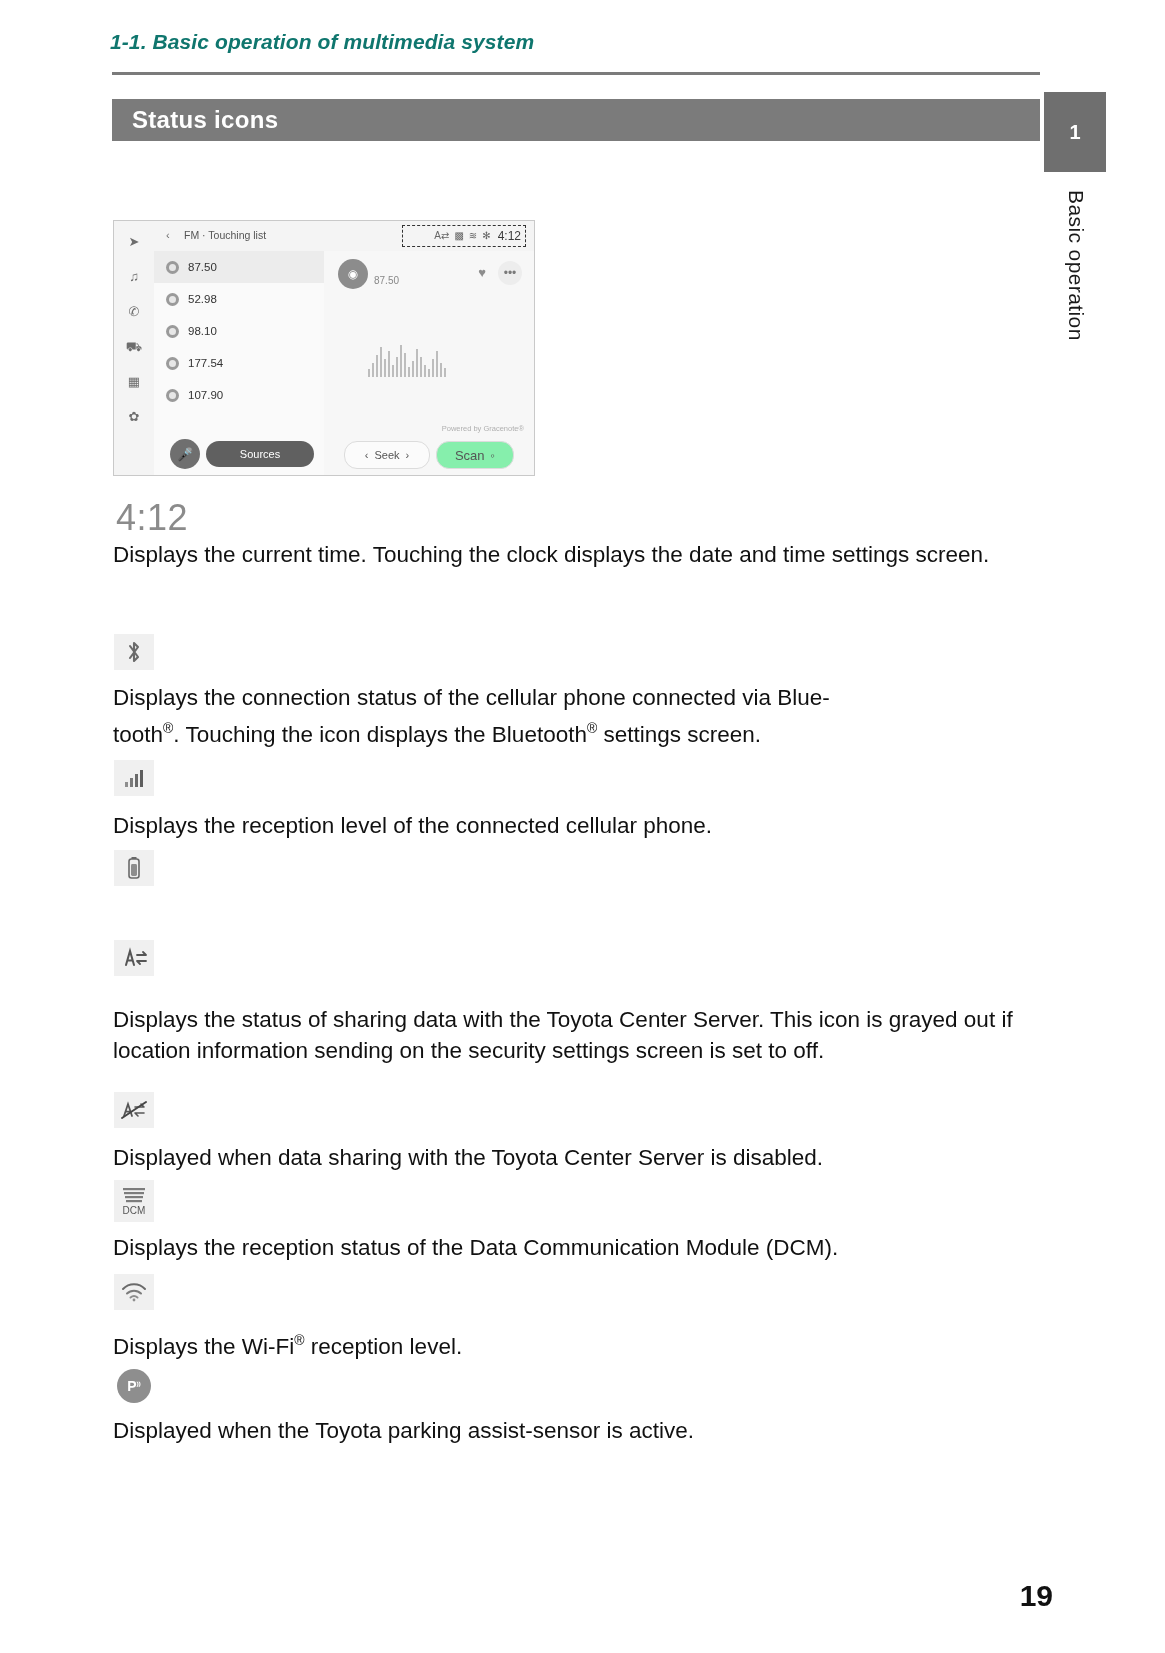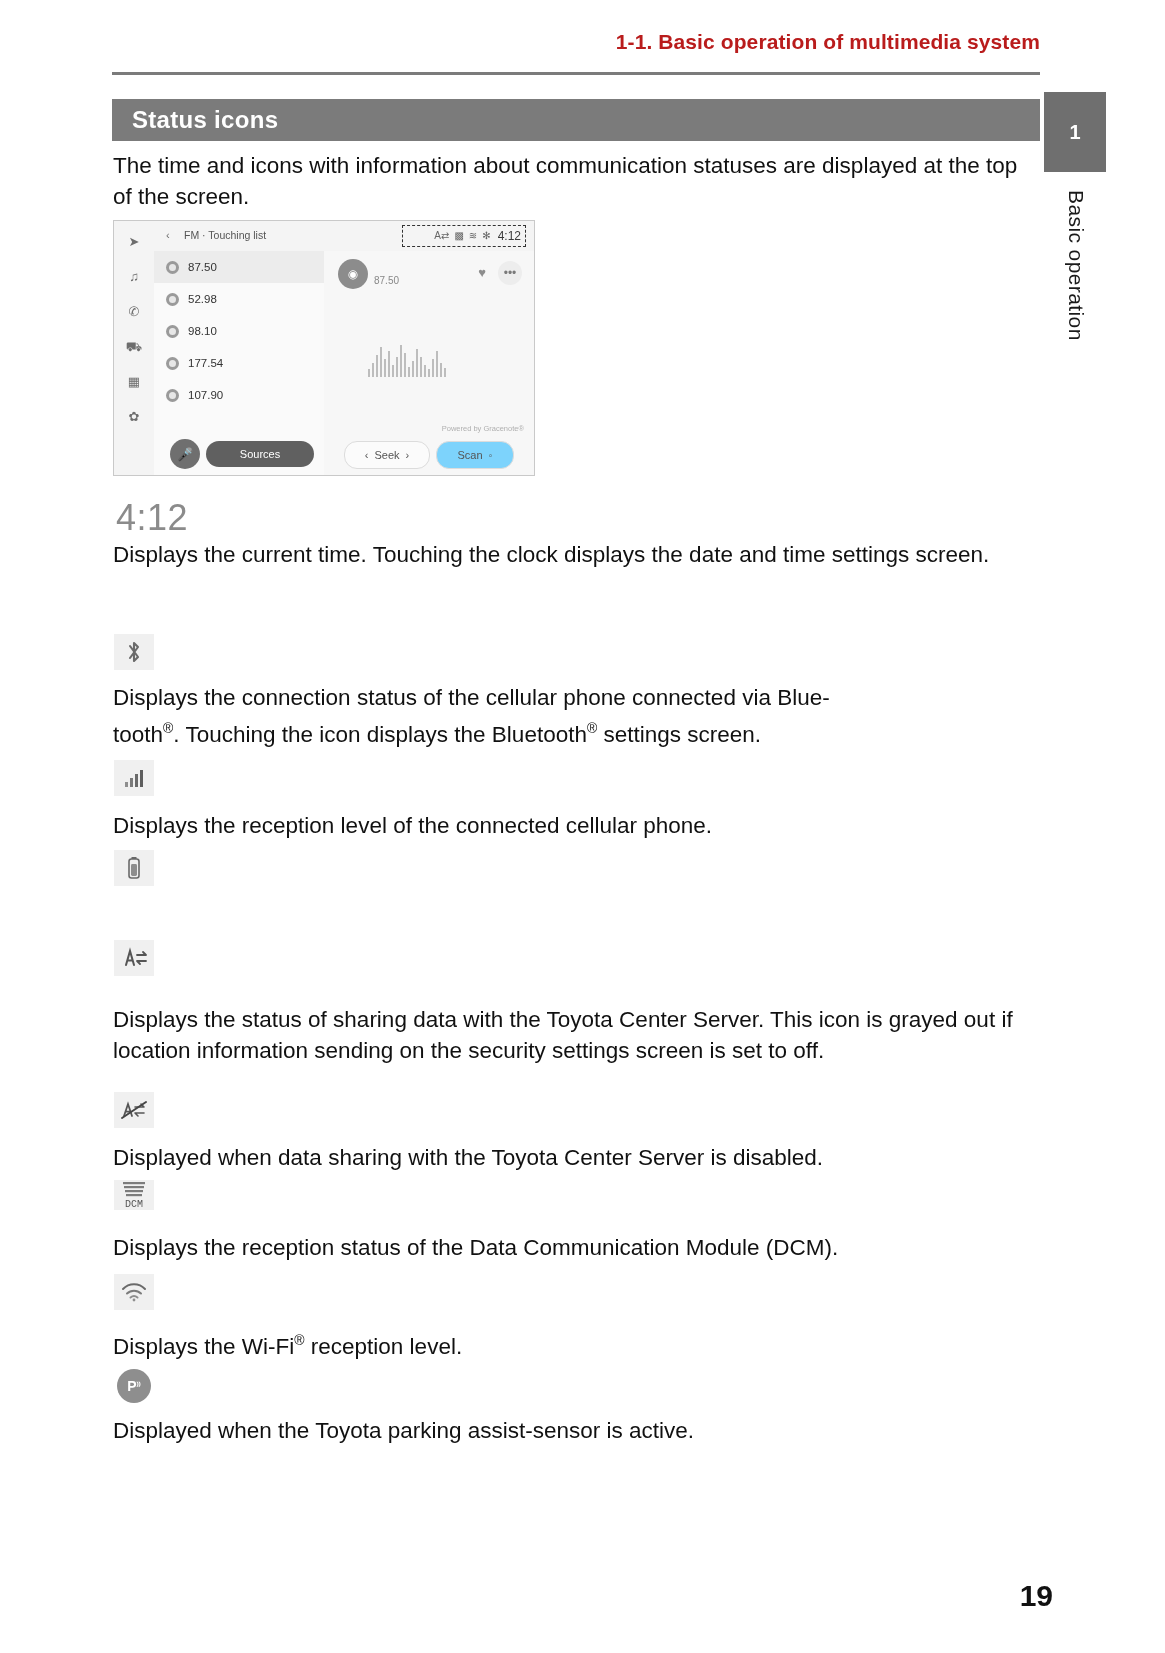--- a/index.html
+++ b/index.html
@@ -20,25 +20,25 @@
     width: 1165px;
     height: 1653px;
   }
 
   
   .header {
     position: absolute;
     top: 30px;
     left: 110px;
     width: 930px;
-    text-align: right;
     font-size: 21px;
     font-weight: bold;
-    color: #b91c1c;
+    color: #0f766e;
     letter-spacing: 0.1px;
+    font-style: italic;
   }
   .header-rule {
     position: absolute;
     top: 72px;
     left: 112px;
     width: 928px;
     height: 3px;
     background: #7b7b7b;
   }
 
@@ -294,23 +294,23 @@
     font-size: 11px;
     display: flex; align-items: center; justify-content: center;
     gap: 6px;
   }
   .ss-scan {
     position: absolute;
     left: 282px; top: 6px;
     width: 76px; height: 26px;
     border-radius: 13px;
     border: 1px solid #dcdcdc;
-    background: #7dd3fc;
+    background: #86efac;
     color: #555;
-    font-size: 11px;
+    font-size: 13px;
     display: flex; align-items: center; justify-content: center;
     gap: 6px;
   }
 
   
   .entry-icon {
     position: absolute;
     left: 114px;
     width: 40px;
     height: 36px;
@@ -351,21 +351,20 @@
 
   <div class="side-tab">
     <span>1</span>
   </div>
   <div class="side-vertical-text">Basic operation</div>
 
   <div class="section-bar">
     <span>Status icons</span>
   </div>
 
-  <div class="body-text" style="top:150px;">The time and icons with information about communication statuses are displayed at the top of the screen.</div>
 
   <div class="screen-shot">
     <div class="ss-sidebar">
       <span class="ic">➤</span>
       <span class="ic">♫</span>
       <span class="ic">✆</span>
       <span class="ic">⛟</span>
       <span class="ic">▦</span>
       <span class="ic">✿</span>
     </div>
@@ -490,21 +489,21 @@
 
   <div class="entry-icon" style="top:1092px;">
     <svg width="30" height="22" viewBox="0 0 30 22" aria-hidden="true">
       <path d="M5 17 L9 5 L13 17 M6.6 12.6 H11.4" fill="none" stroke="#555" stroke-width="1.8" stroke-linecap="round"></path>
       <path d="M16 8 H25 L22 5 M25 14 H16 L19 17" fill="none" stroke="#555" stroke-width="1.6" stroke-linecap="round" stroke-linejoin="round"></path>
       <path d="M3 19 L27 3" stroke="#444" stroke-width="2" stroke-linecap="round"></path>
     </svg>
   </div>
   <div class="body-text" style="top:1142px;">Displayed when data sharing with the Toyota Center Server is disabled.</div>
 
-  <div class="entry-icon" style="top:1180px; height:30px;font-family:Liberation Mono, monospace;">
+  <div class="entry-icon" style="top:1180px; height:42px;">
     <div style="display:flex;flex-direction:column;align-items:center;line-height:1;">
       <svg width="24" height="18" viewBox="0 0 24 18" aria-hidden="true">
         <rect x="1" y="1" width="22" height="2.2" fill="#7c7c7c"></rect>
         <rect x="2" y="5" width="20" height="2.2" fill="#7c7c7c"></rect>
         <rect x="3" y="9" width="18" height="2.2" fill="#7c7c7c"></rect>
         <rect x="4" y="13" width="16" height="2.2" fill="#7c7c7c"></rect>
       </svg>
       <span style="font-size:10px;color:#555;margin-top:1px;">DCM</span>
     </div>
   </div>

